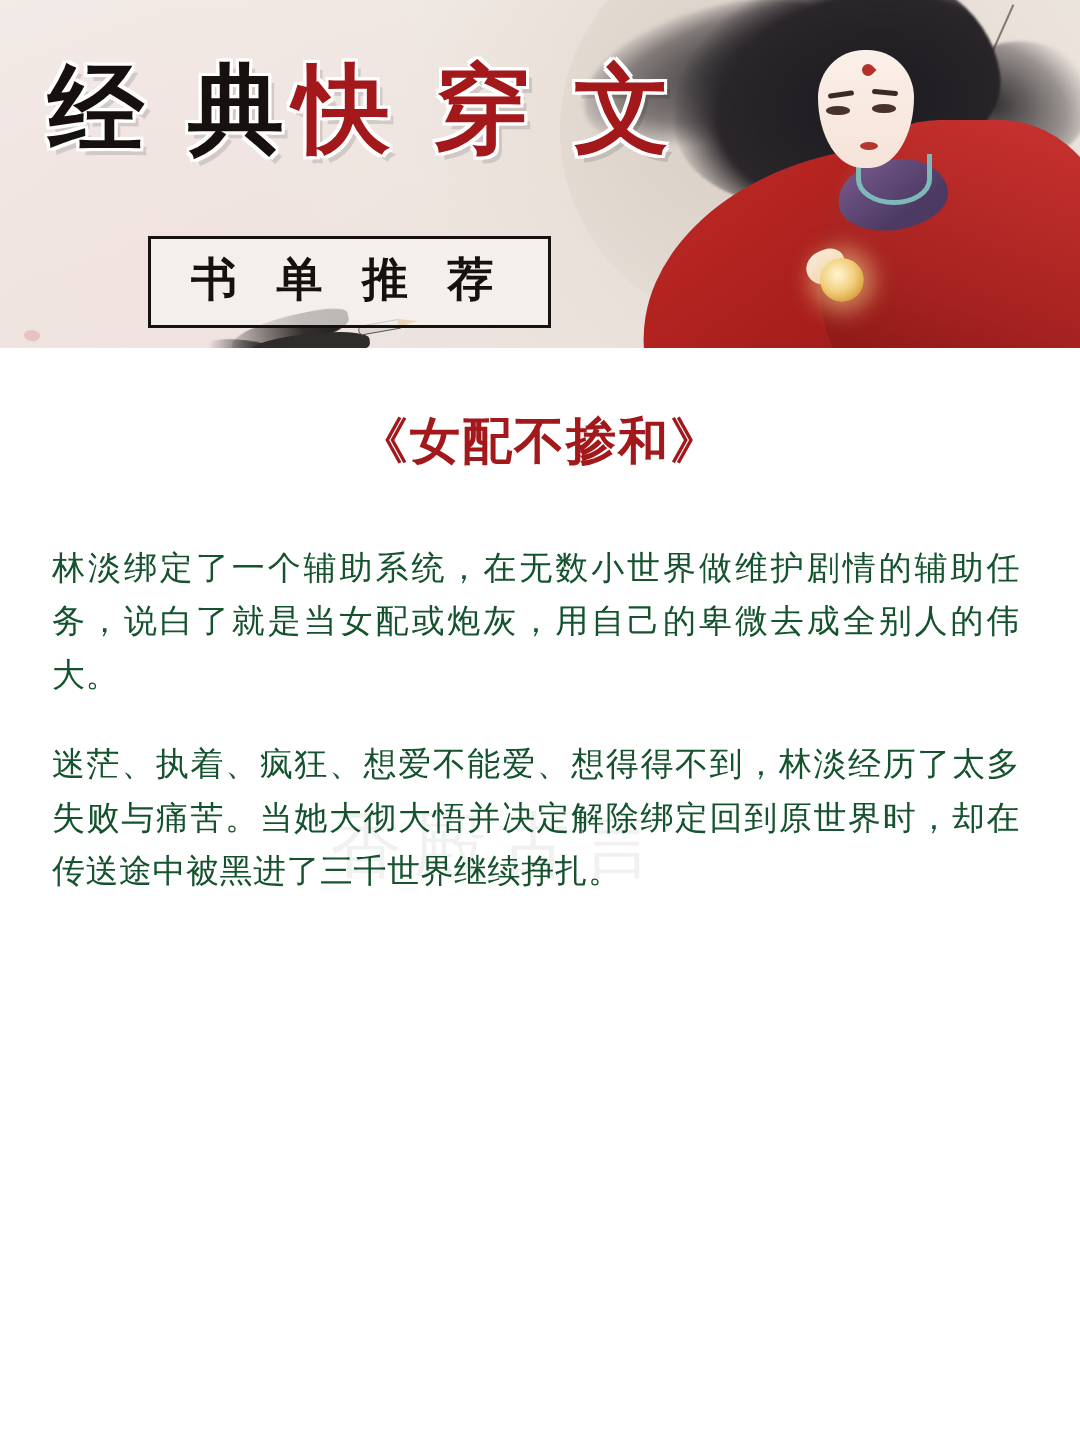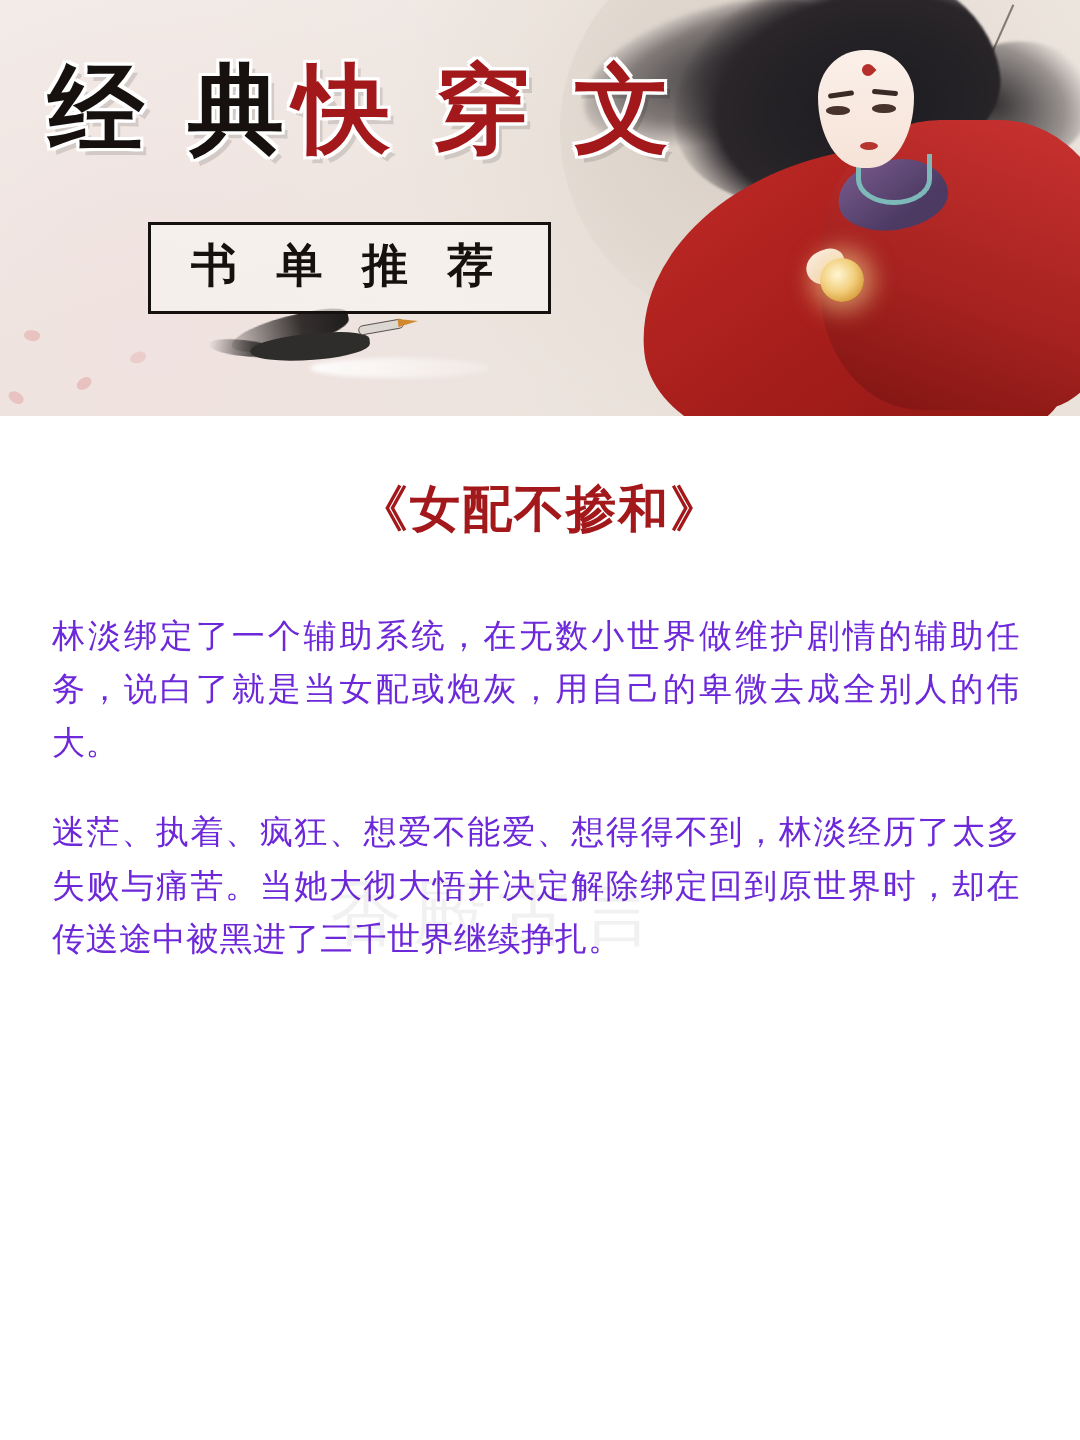--- a/index.html
+++ b/index.html
@@ -13,21 +13,21 @@
     font-family: "Liberation Sans", sans-serif;
     color: #1a1a1a;
     position: relative;
     overflow: hidden;
   }
 
   
   .banner {
     position: relative;
     width: 1080px;
-    height: 416px;
+    height: 348px;
     overflow: hidden;
     background: linear-gradient(160deg, #f3eee9 0%, #efe8e2 40%, #e9e1da 100%);
   }
   .banner-wash {
     position: absolute;
     inset: 0;
     background:
       radial-gradient(circle at 72% 28%, rgba(225,215,205,0.95) 0%, rgba(236,229,222,0.2) 46%, rgba(255,255,255,0) 66%),
       radial-gradient(circle at 14% 80%, rgba(241,222,222,0.55) 0%, rgba(255,255,255,0) 55%);
   }
@@ -309,21 +309,21 @@
   .headline .t-red {
     color: #a3181a;
     text-shadow:
       3px 0 0 #fff, -3px 0 0 #fff, 0 3px 0 #fff, 0 -3px 0 #fff,
       3px 3px 0 #fff, -3px -3px 0 #fff, 3px -3px 0 #fff, -3px 3px 0 #fff,
       6px 7px 0 rgba(0,0,0,0.12);
   }
   .subtitle-box {
     position: absolute;
     left: 148px;
-    top: 222px;
+    top: 236px;
     padding: 10px 40px 14px 40px;
     border: 3px solid #16110f;
     background: rgba(247,244,240,0.72);
     z-index: 5;
   }
   .subtitle-box span {
     font-family: "Liberation Serif", serif;
     font-size: 46px;
     font-weight: bold;
     letter-spacing: 14px;
@@ -366,21 +366,21 @@
     color: #15100f;
     letter-spacing: 3px;
   }
   .body-text {
     margin-top: 66px;
   }
   .body-text p {
     margin: 0 8px 36px 0;
     font-size: 33px;
     line-height: 1.62;
-    color: #6d28d9;
+    color: #14532d;
     text-align: justify;
     letter-spacing: 0.5px;
   }
   .body-text p:last-child { margin-bottom: 0; }
 </style>
 </head>
 <body>
 
 <div class="banner">
   <div class="banner-wash"></div>

